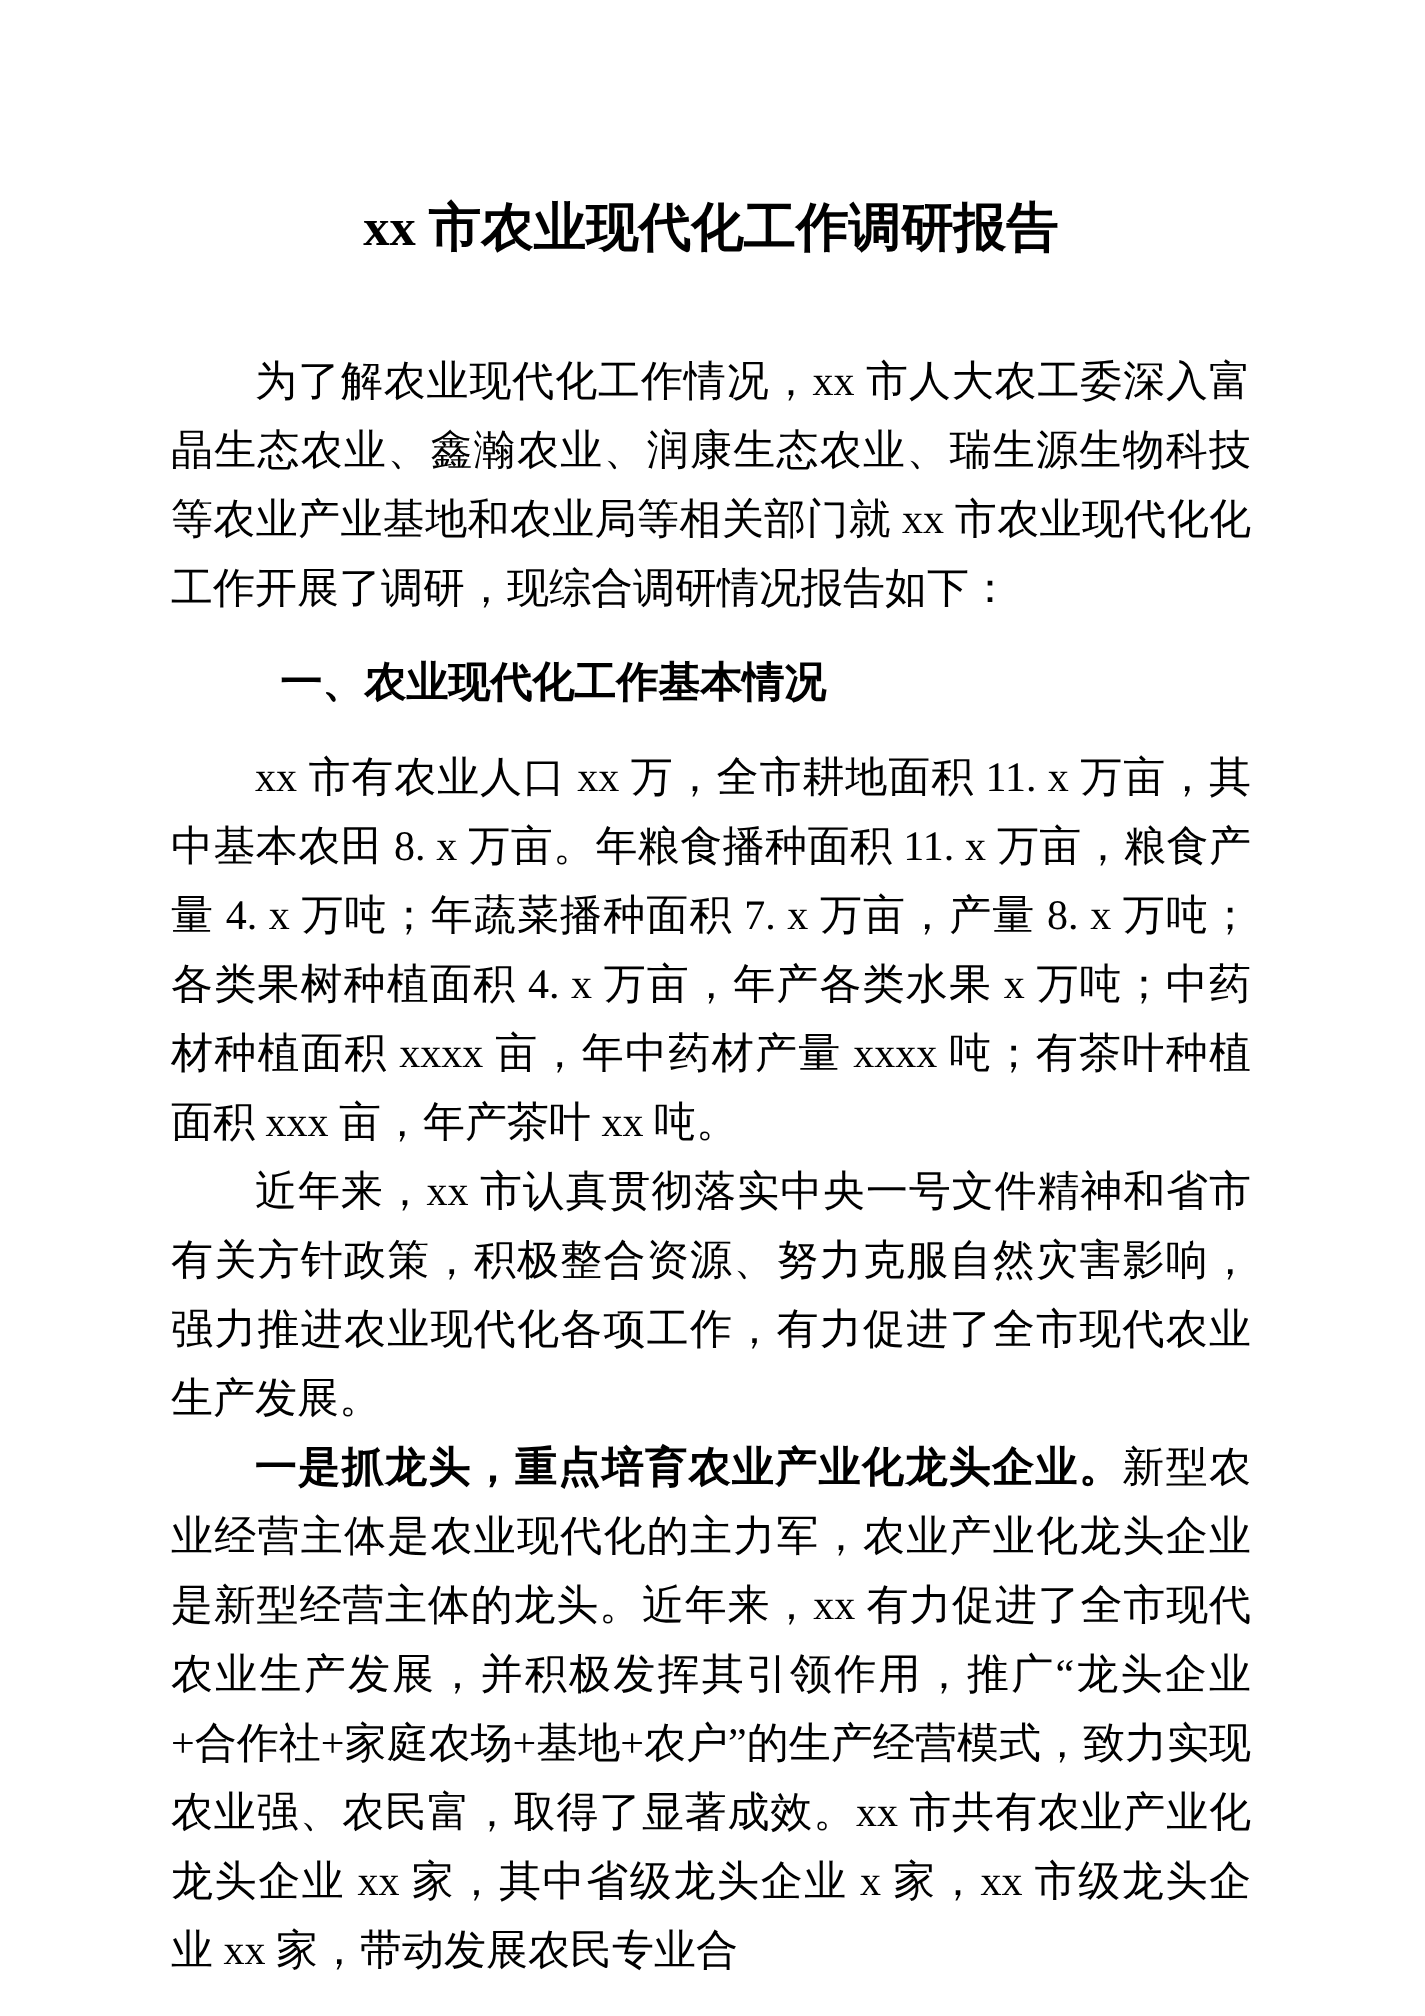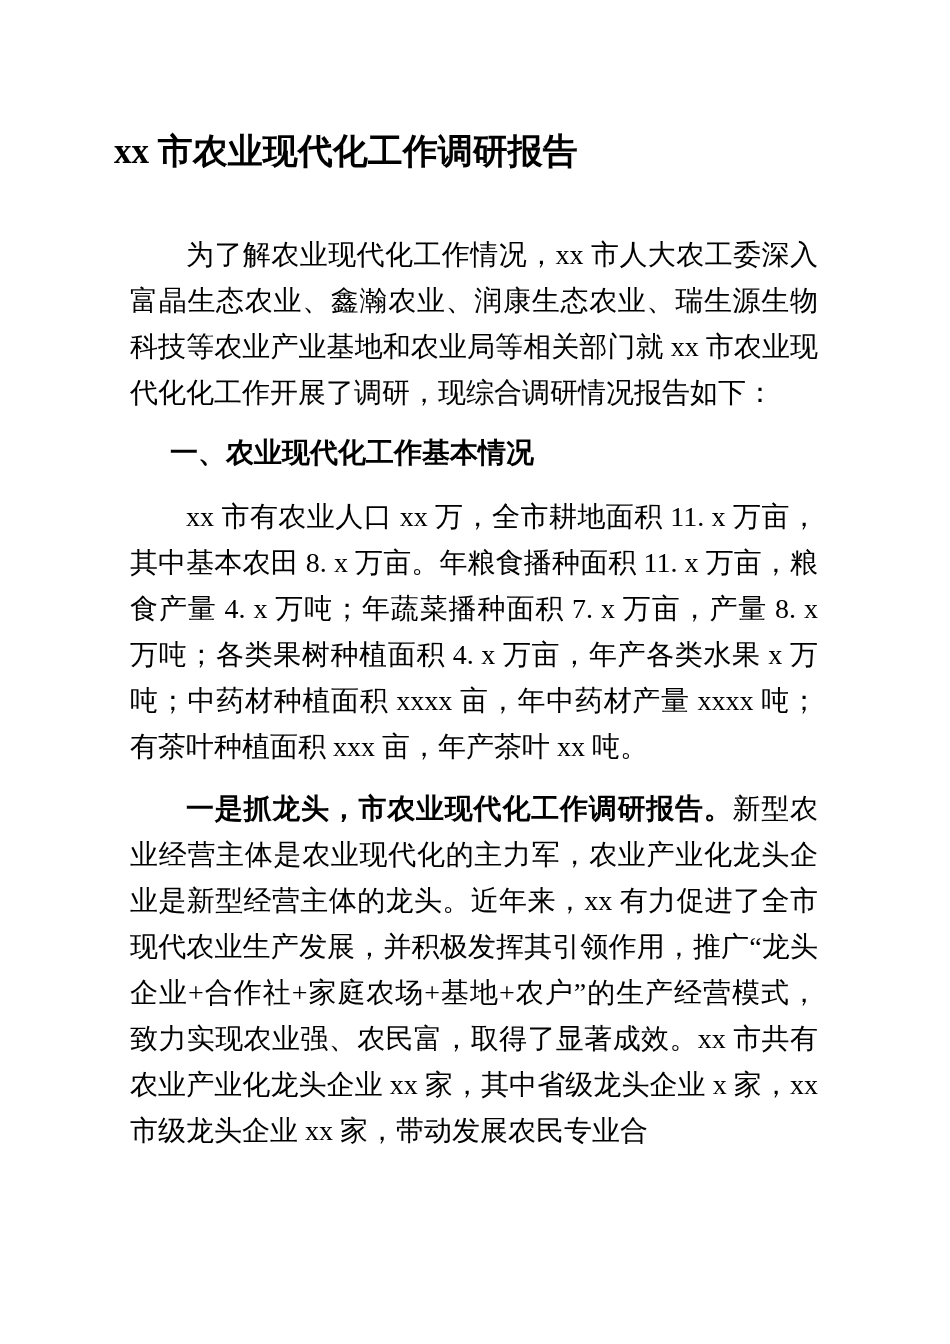--- a/index.html
+++ b/index.html
@@ -18,53 +18,55 @@
     height: 1344px;
     padding: 128px 116px 0 114px;
     background: #ffffff;
     color: #000000;
   }
   .doc-title {
     font-family: "Liberation Serif", "DejaVu Serif", serif;
     font-weight: 700;
     font-size: 35px;
     line-height: 48px;
+    text-align: center;
     margin: 0 0 56px 0;
     white-space: nowrap;
   }
   .para {
     font-family: "Liberation Serif", "DejaVu Serif", serif;
     font-size: 28px;
     line-height: 46px;
     text-align: justify;
     text-justify: inter-ideograph;
     text-indent: 2em;
-    margin: 16px;
+    margin: 0;
   }
   .section-heading {
-    font-family: Liberation Mono, monospace;
+    font-family: Liberation Serif, serif;
     font-weight: 700;
     font-size: 28px;
     line-height: 46px;
     text-indent: 2em;
-    margin: 0;
+    margin: 17px;
   }
   .lead-bold {
     font-weight: 700;
   }
 </style>
 </head>
 <body>
 
 <div class="page">
 
   <h1 class="doc-title">xx 市农业现代化工作调研报告</h1>
 
   <p class="para">为了解农业现代化工作情况，xx 市人大农工委深入富晶生态农业、鑫瀚农业、润康生态农业、瑞生源生物科技等农业产业基地和农业局等相关部门就 xx 市农业现代化化工作开展了调研，现综合调研情况报告如下：</p>
 
   <h2 class="section-heading">一、农业现代化工作基本情况</h2>
 
   <p class="para">xx 市有农业人口 xx 万，全市耕地面积 11. x 万亩，其中基本农田 8. x 万亩。年粮食播种面积 11. x 万亩，粮食产量 4. x 万吨；年蔬菜播种面积 7. x 万亩，产量 8. x 万吨；各类果树种植面积 4. x 万亩，年产各类水果 x 万吨；中药材种植面积 xxxx 亩，年中药材产量 xxxx 吨；有茶叶种植面积 xxx 亩，年产茶叶 xx 吨。</p>
 
+  <p class="para">近年来，xx 市认真贯彻落实中央一号文件精神和省市有关方针政策，积极整合资源、努力克服自然灾害影响，强力推进农业现代化各项工作，有力促进了全市现代农业生产发展。</p>
 
-  <p class="para"><span class="lead-bold">一是抓龙头，市农业现代化工作调研报告。</span><span>新型农业经营主体是农业现代化的主力军，农业产业化龙头企业是新型经营主体的龙头。近年来，xx 有力促进了全市现代农业生产发展，并积极发挥其引领作用，推广“龙头企业+合作社+家庭农场+基地+农户”的生产经营模式，致力实现农业强、农民富，取得了显著成效。xx 市共有农业产业化龙头企业 xx 家，其中省级龙头企业 x 家，xx 市级龙头企业 xx 家，带动发展农民专业合</span></p>
+  <p class="para"><span class="lead-bold">一是抓龙头，重点培育农业产业化龙头企业。</span><span>新型农业经营主体是农业现代化的主力军，农业产业化龙头企业是新型经营主体的龙头。近年来，xx 有力促进了全市现代农业生产发展，并积极发挥其引领作用，推广“龙头企业+合作社+家庭农场+基地+农户”的生产经营模式，致力实现农业强、农民富，取得了显著成效。xx 市共有农业产业化龙头企业 xx 家，其中省级龙头企业 x 家，xx 市级龙头企业 xx 家，带动发展农民专业合</span></p>
 
 </div>
 
 </body></html>

